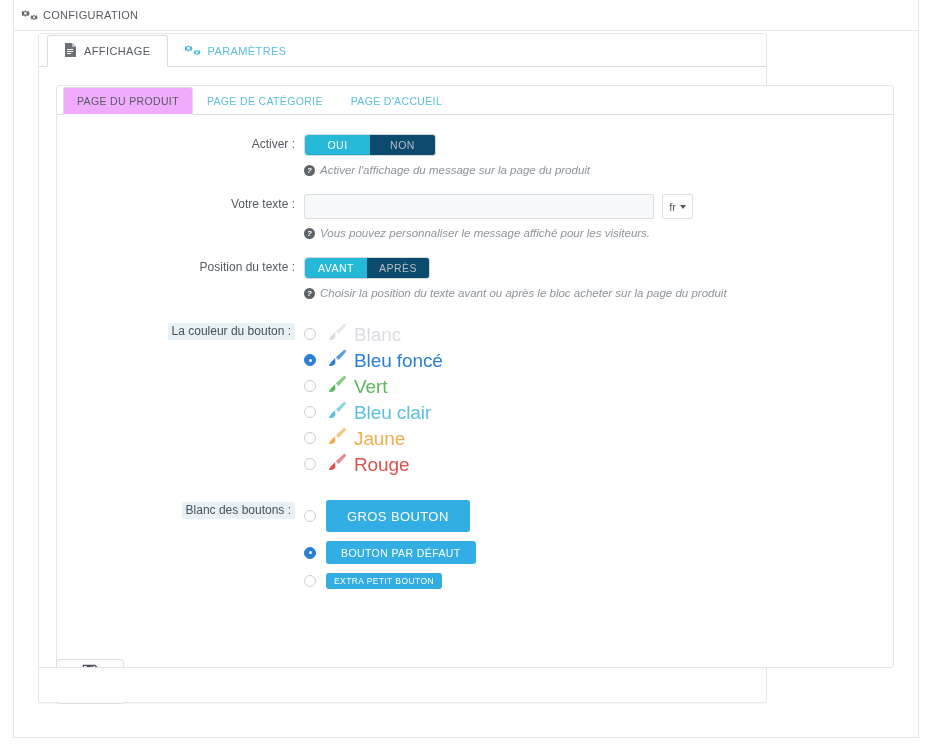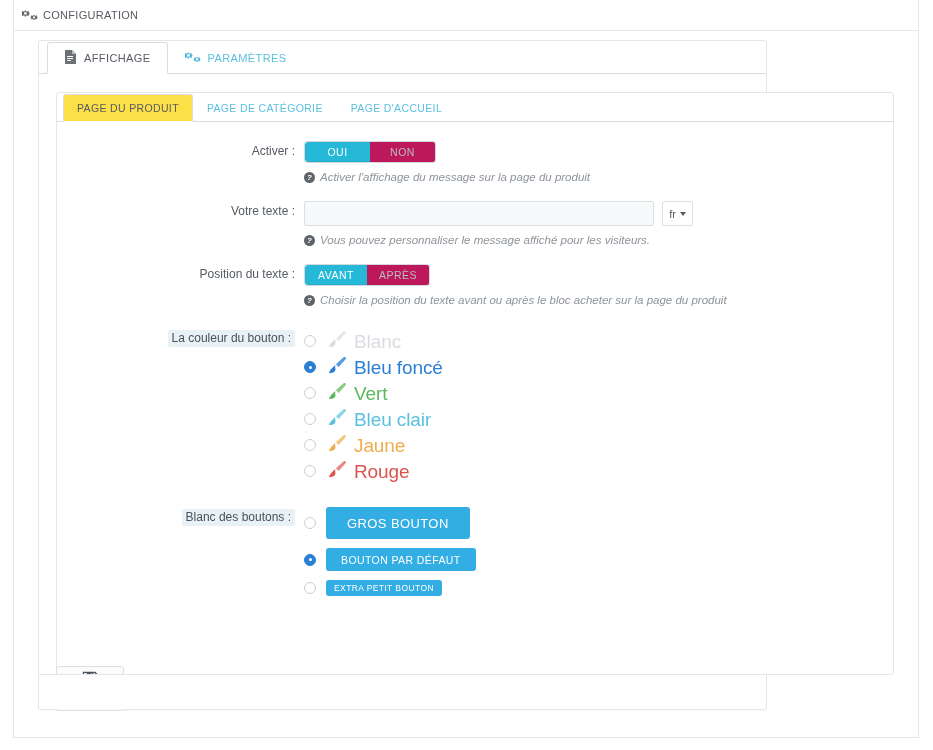--- a/index.html
+++ b/index.html
@@ -30,21 +30,21 @@
   .panel-head .title {
     font-size: 11px;
     letter-spacing: .3px;
     color: #555b63;
     font-weight: 400;
   }
   .cogs-icon { width: 16px; height: 14px; margin-right: 5px; display:block; }
   
   .outer-card {
     position: absolute;
-    left: 24px; top: 40px;
+    left: 24px; top: 33px;
     width: 729px; height: 670px;
     background: #ffffff;
     border: 1px solid #e6e6e6;
     border-radius: 3px;
     box-shadow: 0 1px 1px rgba(0,0,0,.035);
   }
   
   .tabs-top {
     display: flex;
     height: 33px;
@@ -96,21 +96,21 @@
     font-size: 10.5px;
     letter-spacing: .35px;
     color: #5bc0de;
     cursor: pointer;
     border: 1px solid transparent;
     border-radius: 3px 3px 0 0;
     margin-bottom: -1px;
     background: transparent;
   }
   .tab-sub.active {
-    background: #fde047;
+    background: #f0abfc;
     border-color: #dcdcdc;
     border-bottom-color: #ffffff;
     color: #555b63;
   }
   
   .form-body { padding: 19px 0 0 0; }
   .form-row { display: flex; margin-bottom: 0; justify-content: space-between; }
   .form-label {
     width: 247px;
     flex: 0 0 247px;
@@ -134,21 +134,21 @@
     overflow: hidden;
     border: 1px solid #d6d9dc;
     height: 22px;
   }
   .switch .opt {
     display: flex; align-items: center; justify-content: center;
     min-width: 65px;
     font-size: 10.5px;
     letter-spacing: .5px;
     color: #b9bdc2;
-    background: #be185d;
+    background: #0c4a6e;
     cursor: pointer;
     user-select: none;
   }
   .switch .opt.on {
     background: #25b9d7;
     color: #ffffff;
     border-radius: 3px 0 0 3px;
     box-shadow: inset 0 -1px 0 rgba(0,0,0,.06);
   }
   .switch.narrow .opt { min-width: 62px; }

